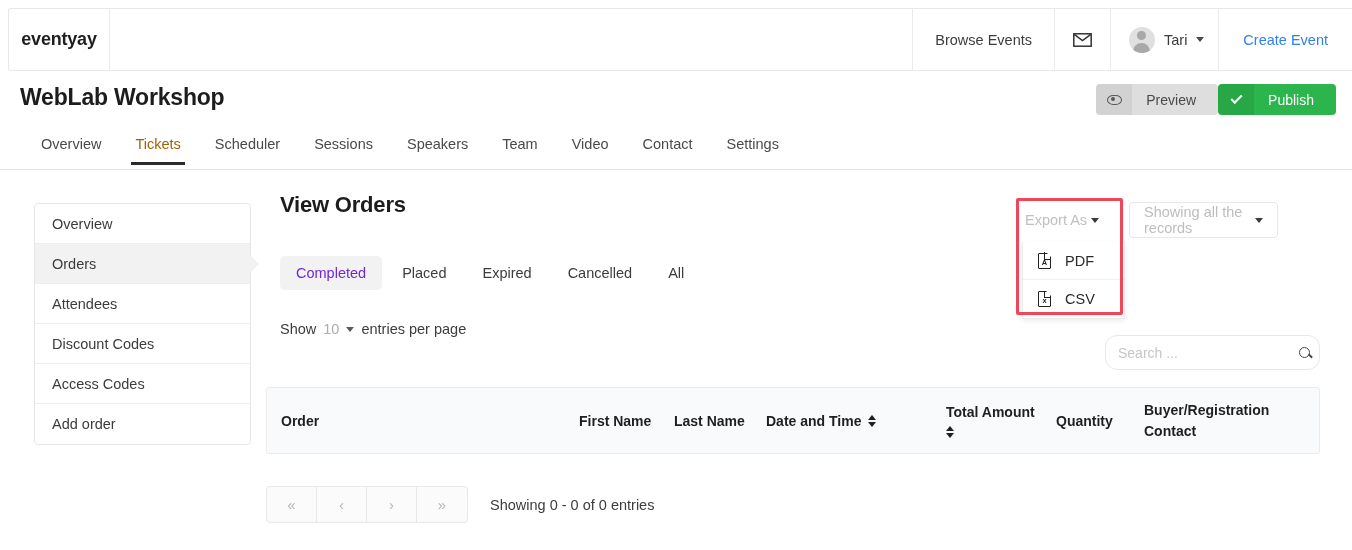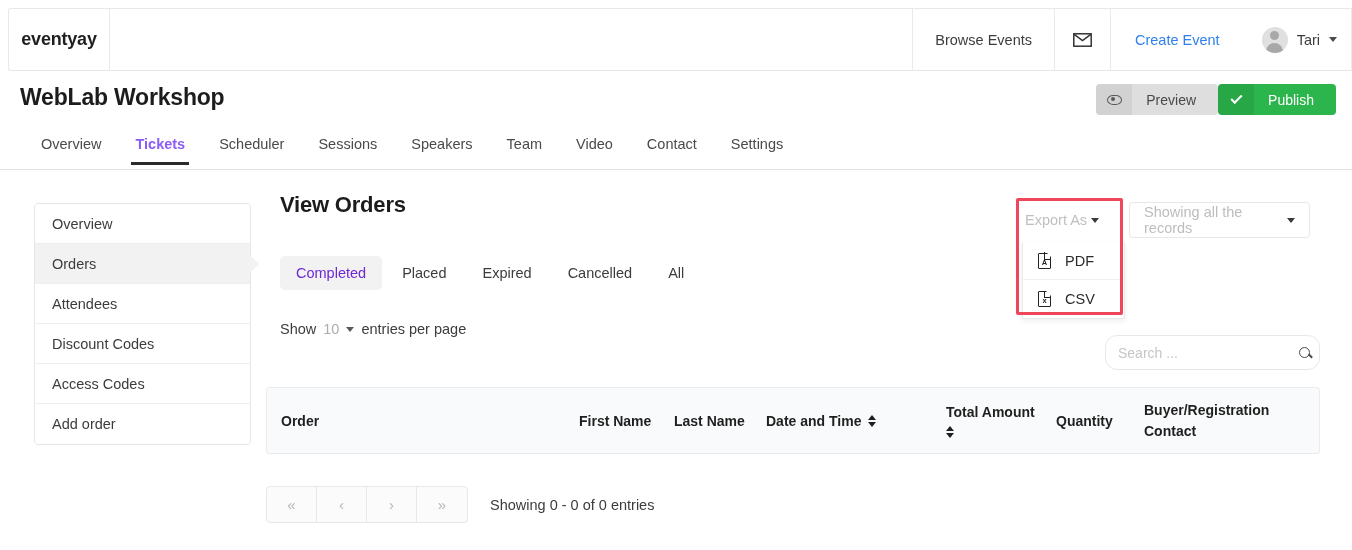--- a/index.html
+++ b/index.html
@@ -81,21 +81,21 @@
   
   .tabbar {
     position: absolute; top: 136px; left: 0; right: 0; height: 34px;
     border-bottom: 1px solid #e2e2e2;
     display: flex; align-items: flex-start; padding-left: 24px; gap: 0;
   }
   .tab {
     padding: 0 17px 12px; font-size: 14.5px; color: #4a4a4a; cursor: pointer;
     position: relative; white-space: nowrap;
   }
-  .tab.active { font-weight: 700; color: #8b5cf6; }
+  .tab.active { font-weight: 400; color: #a16207; }
   .tab.active::after {
     content: ''; position: absolute; left: 13px; right: 13px; bottom: -1px;
     height: 3px; background: #2b2b2b;
   }
 
   
   .sidebar {
     position: absolute; left: 34px; top: 203px; width: 217px;
     border: 1px solid #e6e6e6; border-radius: 4px; background: #fff; overflow: visible;
   }
@@ -164,21 +164,21 @@
   }
   .fileicon::before {
     content: ''; position: absolute; right: -1.4px; top: -1.4px;
     width: 6.4px; height: 6.4px; border-left: 1.4px solid #222;
     border-bottom: 1.4px solid #222; transform: none;
   }
   .fileicon span { position: relative; z-index: 2; display: block;
                    margin-top: -3px; font-size: 7.5px; }
 
   .records-select {
-    position: absolute; left: 1129px; top: 202px; width: 181px; height: 36px;
+    position: absolute; left: 1129px; top: 202px; width: 149px; height: 36px;
     border: 1px solid #e8e8e8; border-radius: 4px; display: flex;
     align-items: center; justify-content: space-between; padding: 8px 14px;
     font-size: 14.5px; color: #bdbdbd; cursor: pointer; background: #fff;
   }
   .records-select .caret { border-top-color: #3a3a3a; }
 
   
   .searchbox {
     position: absolute; left: 1105px; top: 335px; width: 215px; height: 35px;
     border: 1px solid #e8e8e8; border-radius: 12px; background: #fff;
@@ -235,26 +235,26 @@
 <div class="topnav">
   <div class="brand">eventyay</div>
   <div class="nav-spacer"></div>
   <div class="nav-cell">Browse Events</div>
   <div class="nav-cell mail">
     <svg width="19" height="14" viewBox="0 0 19 14">
       <rect x="0.8" y="0.8" width="17.4" height="12.4" fill="none" stroke="#333" stroke-width="1.5"></rect>
       <path d="M1.2 1.4 L9.5 7.6 L17.8 1.4" fill="none" stroke="#333" stroke-width="1.5"></path>
     </svg>
   </div>
-  <div class="nav-cell create">Create Event</div>
   <div class="nav-cell user">
     <span class="avatar"></span>
     <span>Tari</span>
     <span class="caret"></span>
   </div>
+  <div class="nav-cell create">Create Event</div>
 </div>
 
 <div class="title-row">
   <div class="event-title">WebLab Workshop</div>
   <div class="actions">
     <div class="btn btn-preview">
       <span class="ic">
           <span class="eye"></span>
         </span>
       <span class="lb">Preview</span>

